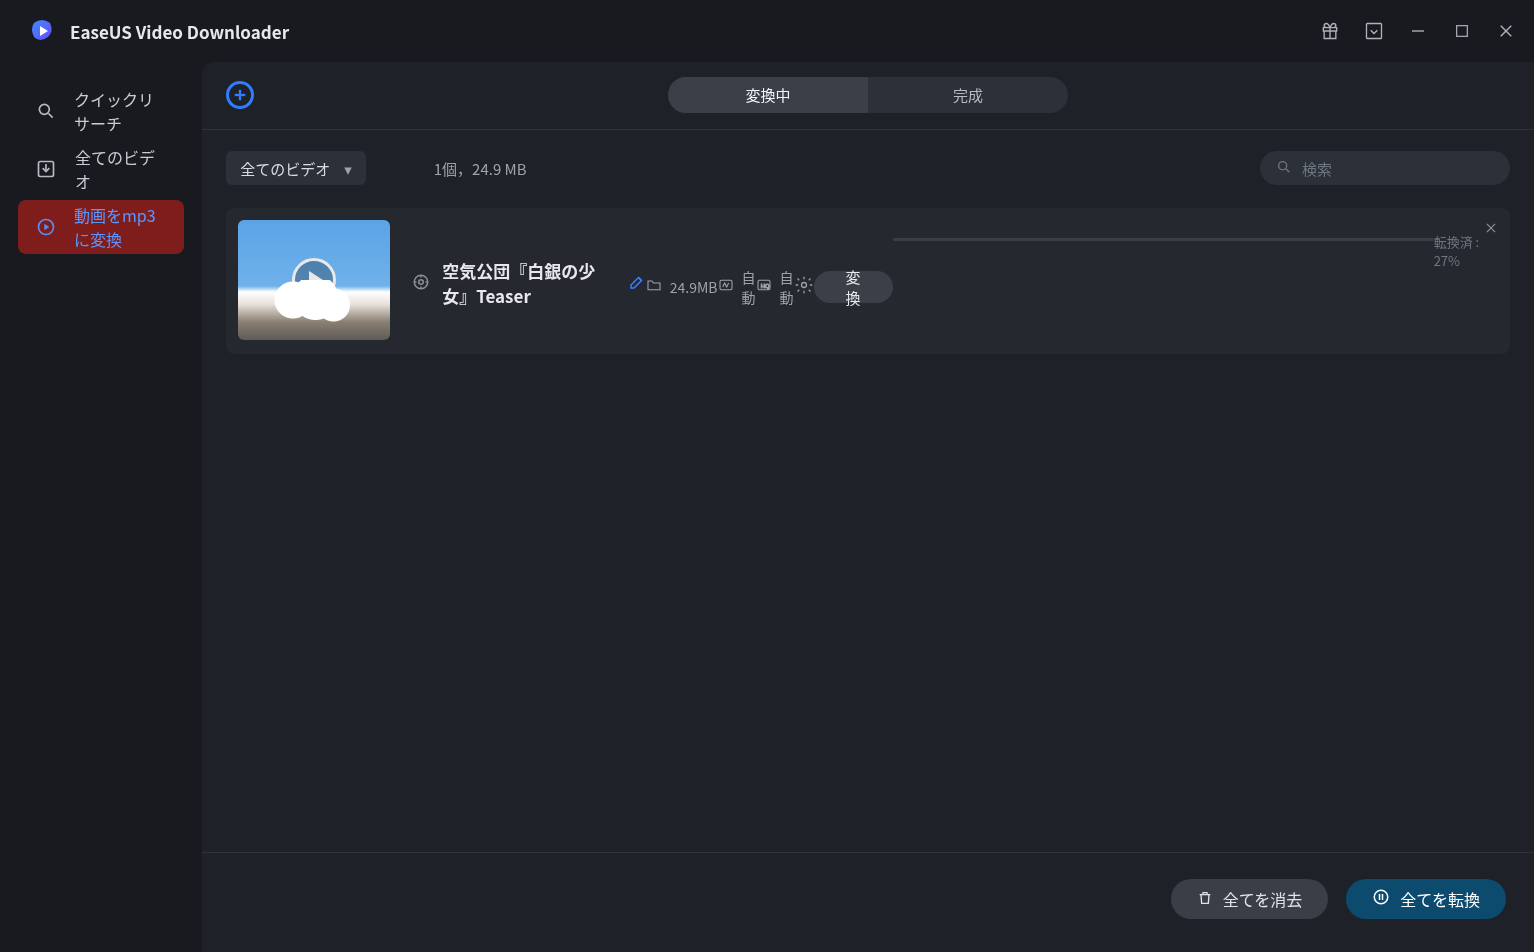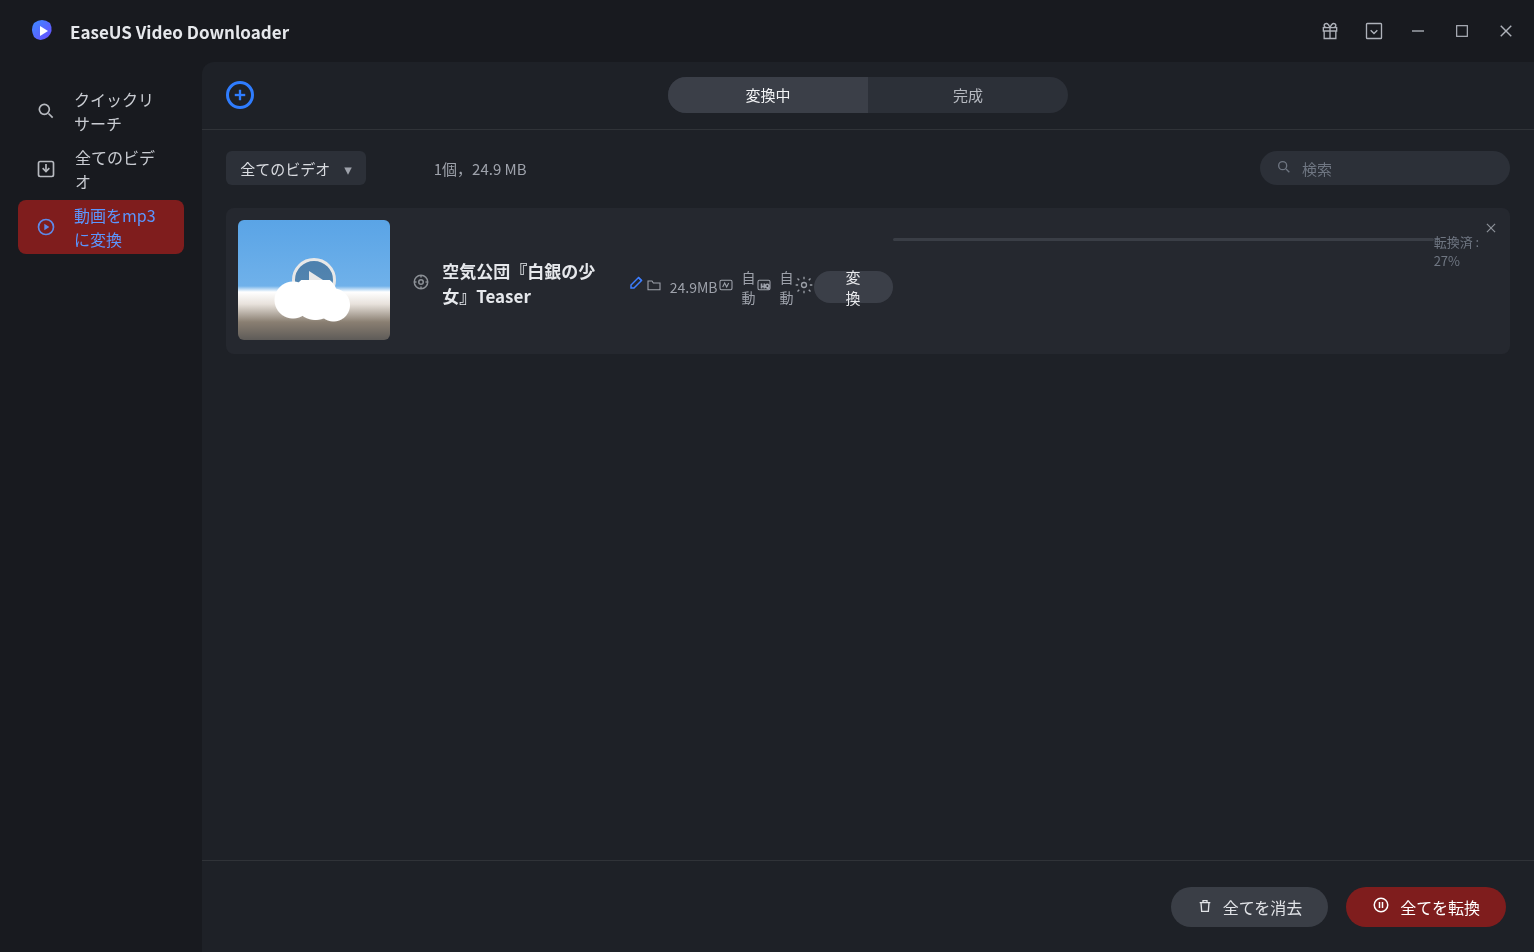--- a/index.html
+++ b/index.html
@@ -54,24 +54,24 @@
   .row1 .vtico{color:#8c9096;margin-right:2px;}
   .row1 .editico{color:#3d7eff;}
   .row2{display:flex;align-items:center;margin-top:14px;color:var(--text-dim);font-size:14px;}
   .meta{display:flex;align-items:center;gap:8px;}
   .gear{color:#9a9ea6;margin-left:0;}
   .convertbtn{margin-left:auto;background:#3b3f48;color:#e8e9ec;height:32px;border-radius:16px;padding:0 32px;display:flex;align-items:center;font-size:15px;}
   .progress{height:3px;background:#3a3e46;border-radius:2px;margin-top:18px;width:694px;position:relative;}
   .progress-fill{position:absolute;left:0;top:0;height:100%;background:#6c88ff;width:0%;}
   .row3{margin-top:12px;color:var(--text-faint);font-size:13px;}
   .cardclose{position:absolute;right:12px;top:8px;color:#8e929a;}
-  .footer{position:absolute;left:0;right:0;bottom:0;height:92px;border-top:1px solid var(--divider);display:flex;align-items:center;justify-content:flex-end;padding:0 28px;gap:18px;}
+  .footer{position:absolute;left:0;right:0;bottom:8px;height:92px;border-top:1px solid var(--divider);display:flex;align-items:center;justify-content:flex-end;padding:0 28px;gap:18px;}
   .fbtn{height:40px;border-radius:20px;display:flex;align-items:center;padding:0 26px;font-size:16px;gap:10px;}
   .fbtn.gray{background:#3a3e46;color:#e1e3e7;}
-  .fbtn.blue{background:#7f1d1d;color:#ffffff;}
+  .fbtn.blue{background:#0c4a6e;color:#ffffff;}
 </style>
 </head>
 <body>
 
 <div class="titlebar">
   <div class="app-logo">
     <svg width="28" height="28" viewBox="0 0 28 28">
         <defs>
           <linearGradient id="g1" x1="0" y1="0" x2="1" y2="1">
             <stop offset="0" stop-color="#3d8bff"></stop>

